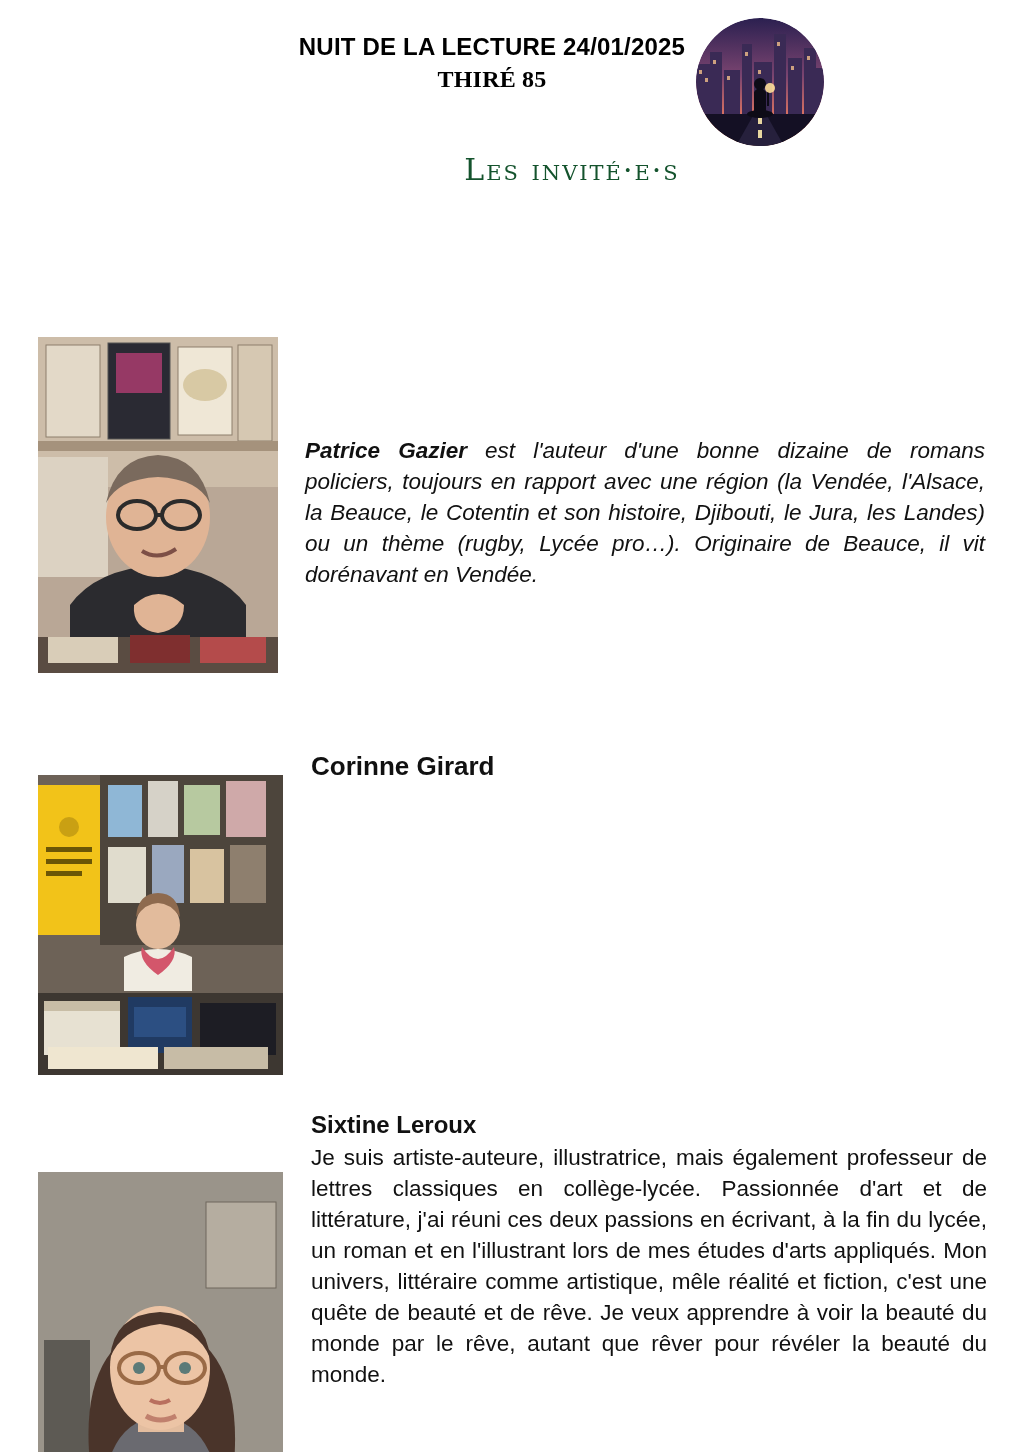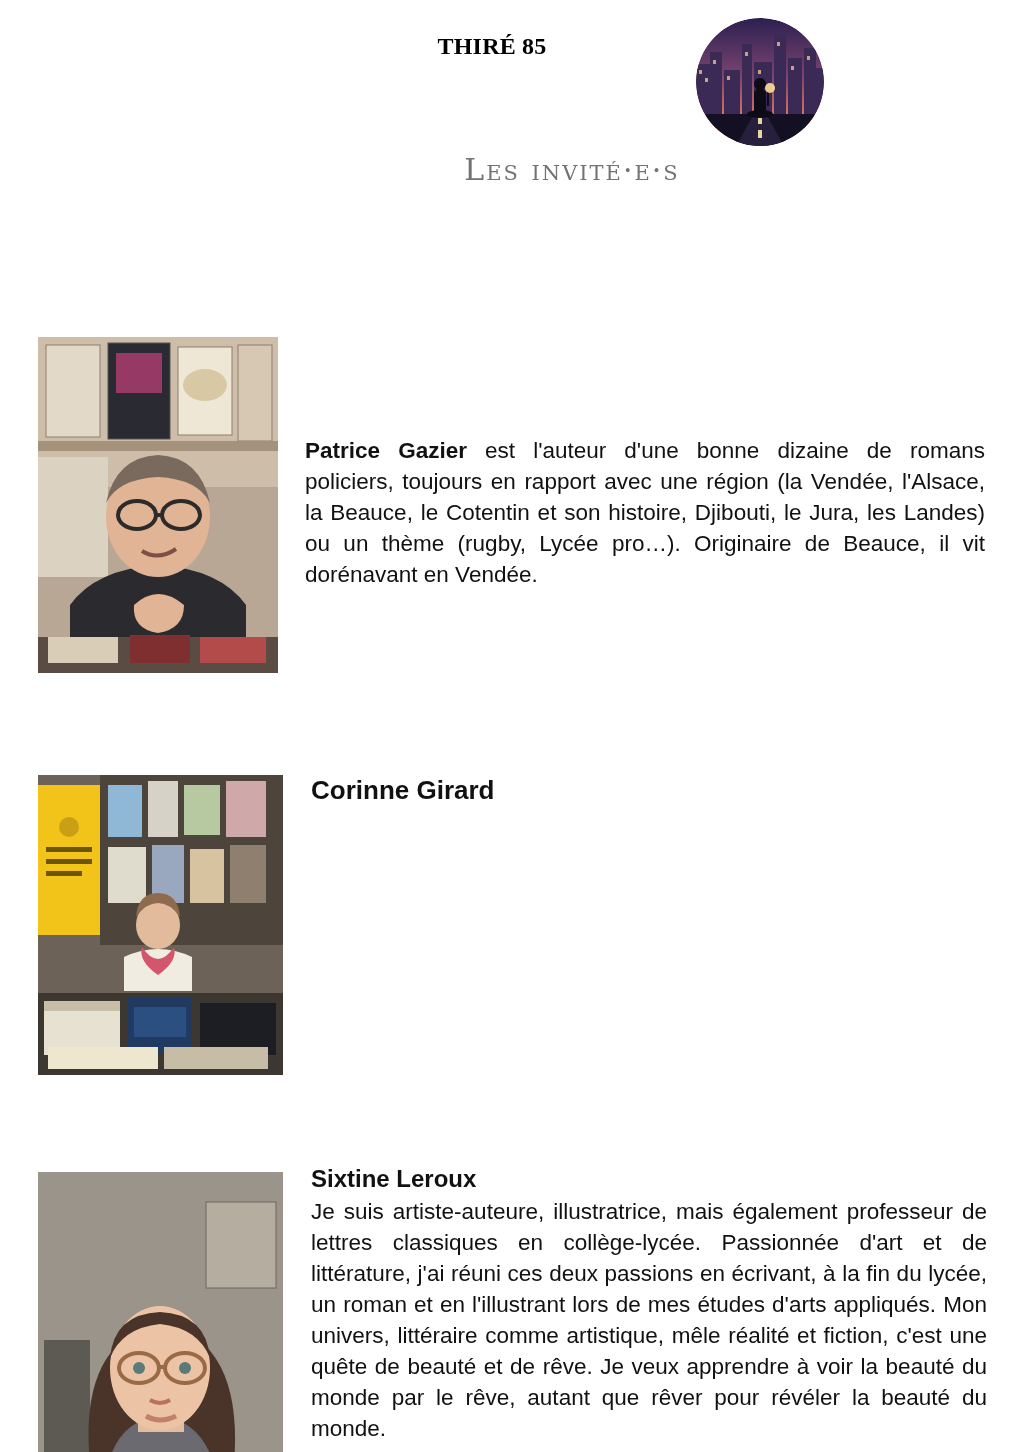--- a/index.html
+++ b/index.html
@@ -50,21 +50,21 @@
 
   
   .invites-heading {
     text-align: center;
     font-family: "DejaVu Serif", serif;
     font-variant: small-caps;
     font-size: 30px;
     letter-spacing: 2px;
     margin-top: 32px;
     margin-left: 120px;
-    color: #737373;
+    color: #14532d;
   }
 
   
   .entry {
     position: absolute;
     left: 0;
     width: 1024px;
   }
   .photo {
     position: absolute;
@@ -86,37 +86,38 @@
     font-weight: bold;
     font-size: 26px;
     line-height: 32px;
     margin: 0 0 1px 0;
   }
   .entry-name.small { font-size: 24px; }
   em { font-style: italic; }
 
   
   #entry-gazier .photo { left: 38px; top: 150px; width: 240px; height: 336px; }
-  #entry-gazier .text-col { left: 305px; top: 248px; width: 680px; }
+  #entry-gazier .text-col { left: 305px; top: 248px; width: 680px; font-style: italic; }
 
   
   #entry-girard .photo { left: 38px; top: 588px; width: 245px; height: 300px; }
   #entry-girard .text-col { left: 311px; top: 563px; width: 676px; }
-  #entry-girard .text-col { line-height: 30px; font-size: 22px; margin-top: 24px; }
+  #entry-girard .text-col { line-height: 30px; font-size: 22px; }
 
   
   #entry-leroux .photo { left: 38px; top: 985px; width: 245px; height: 292px; }
-  #entry-leroux .text-col { left: 311px; top: 976px; width: 676px; }
+  #entry-leroux .text-col { left: 311px; top: 922px; width: 676px; }
   #entry-leroux .text-col { line-height: 31px; font-size: 22.5px; }
 </style>
 </head>
 <body>
 
 <div class="header">
   <div class="header-title">
+    <span>NUIT DE LA LECTURE 24/01/2025</span>
     <span class="line2">THIRÉ 85</span>
   </div>
 
   <div class="logo">
     <svg width="128" height="128" viewBox="0 0 128 128">
       <defs>
         <linearGradient id="sky" x1="0" y1="0" x2="0" y2="1">
           <stop offset="0%" stop-color="#2b2050"></stop>
           <stop offset="45%" stop-color="#7a4470"></stop>
           <stop offset="80%" stop-color="#e8785f"></stop>

